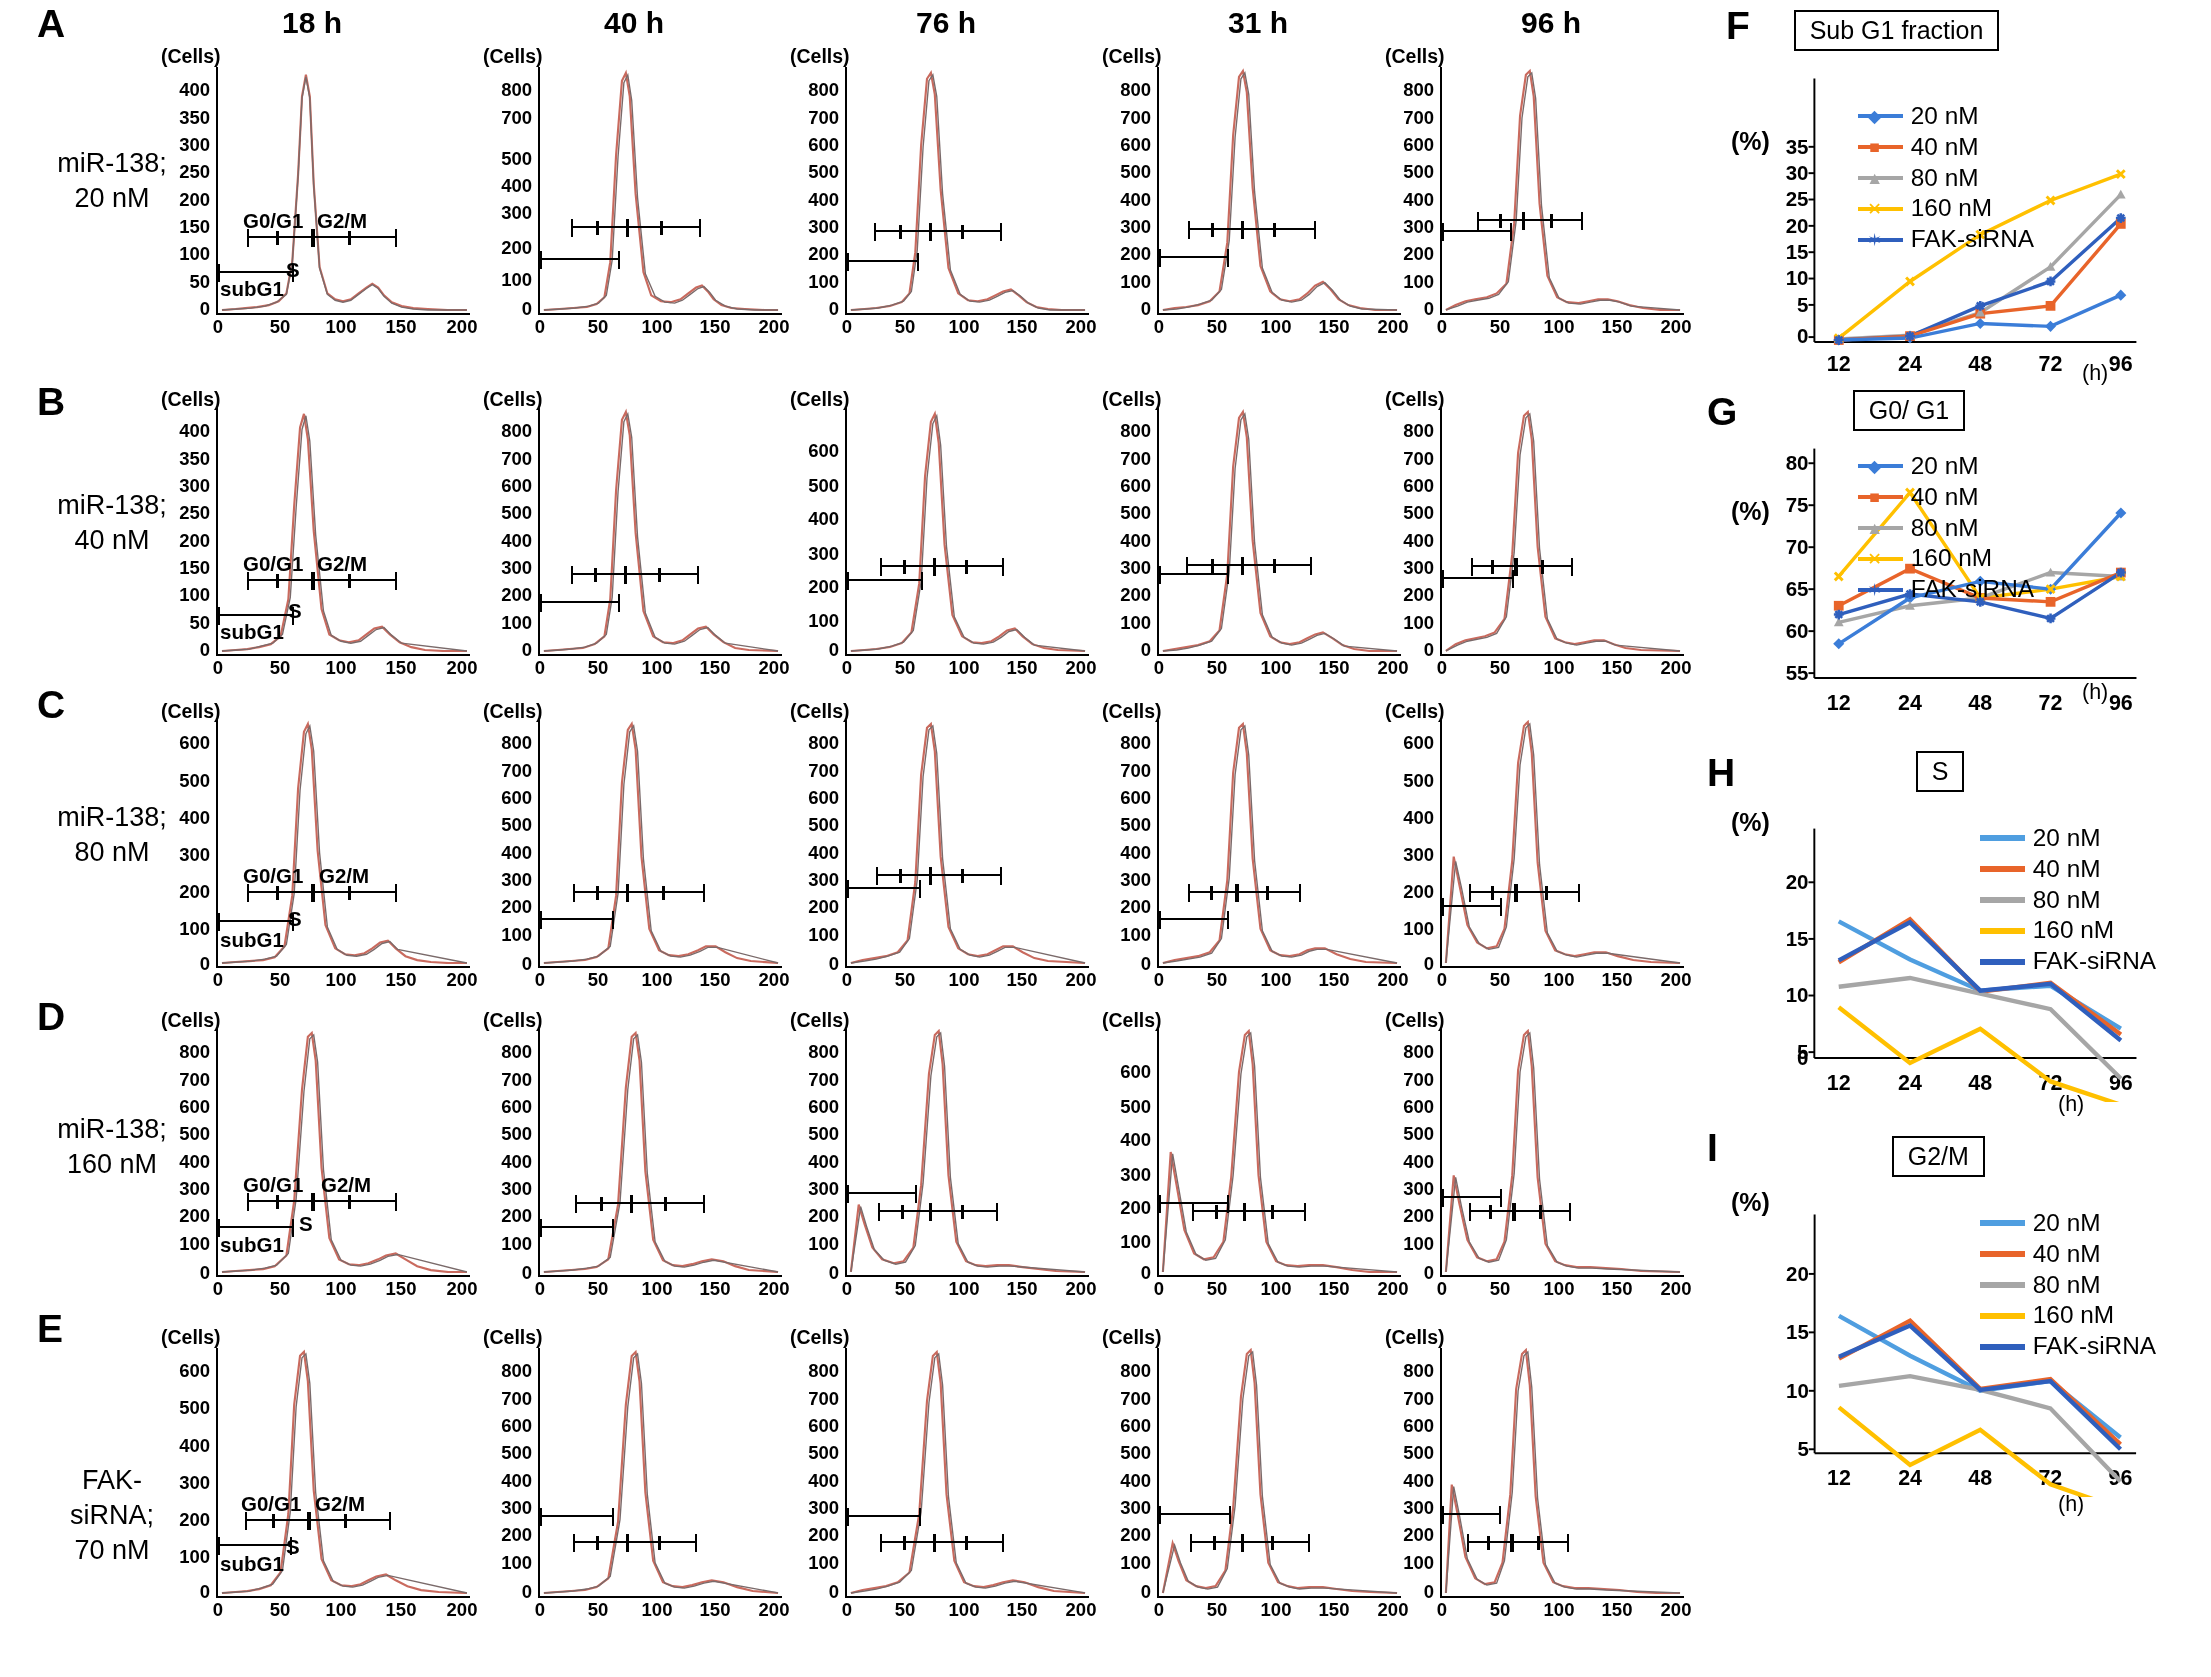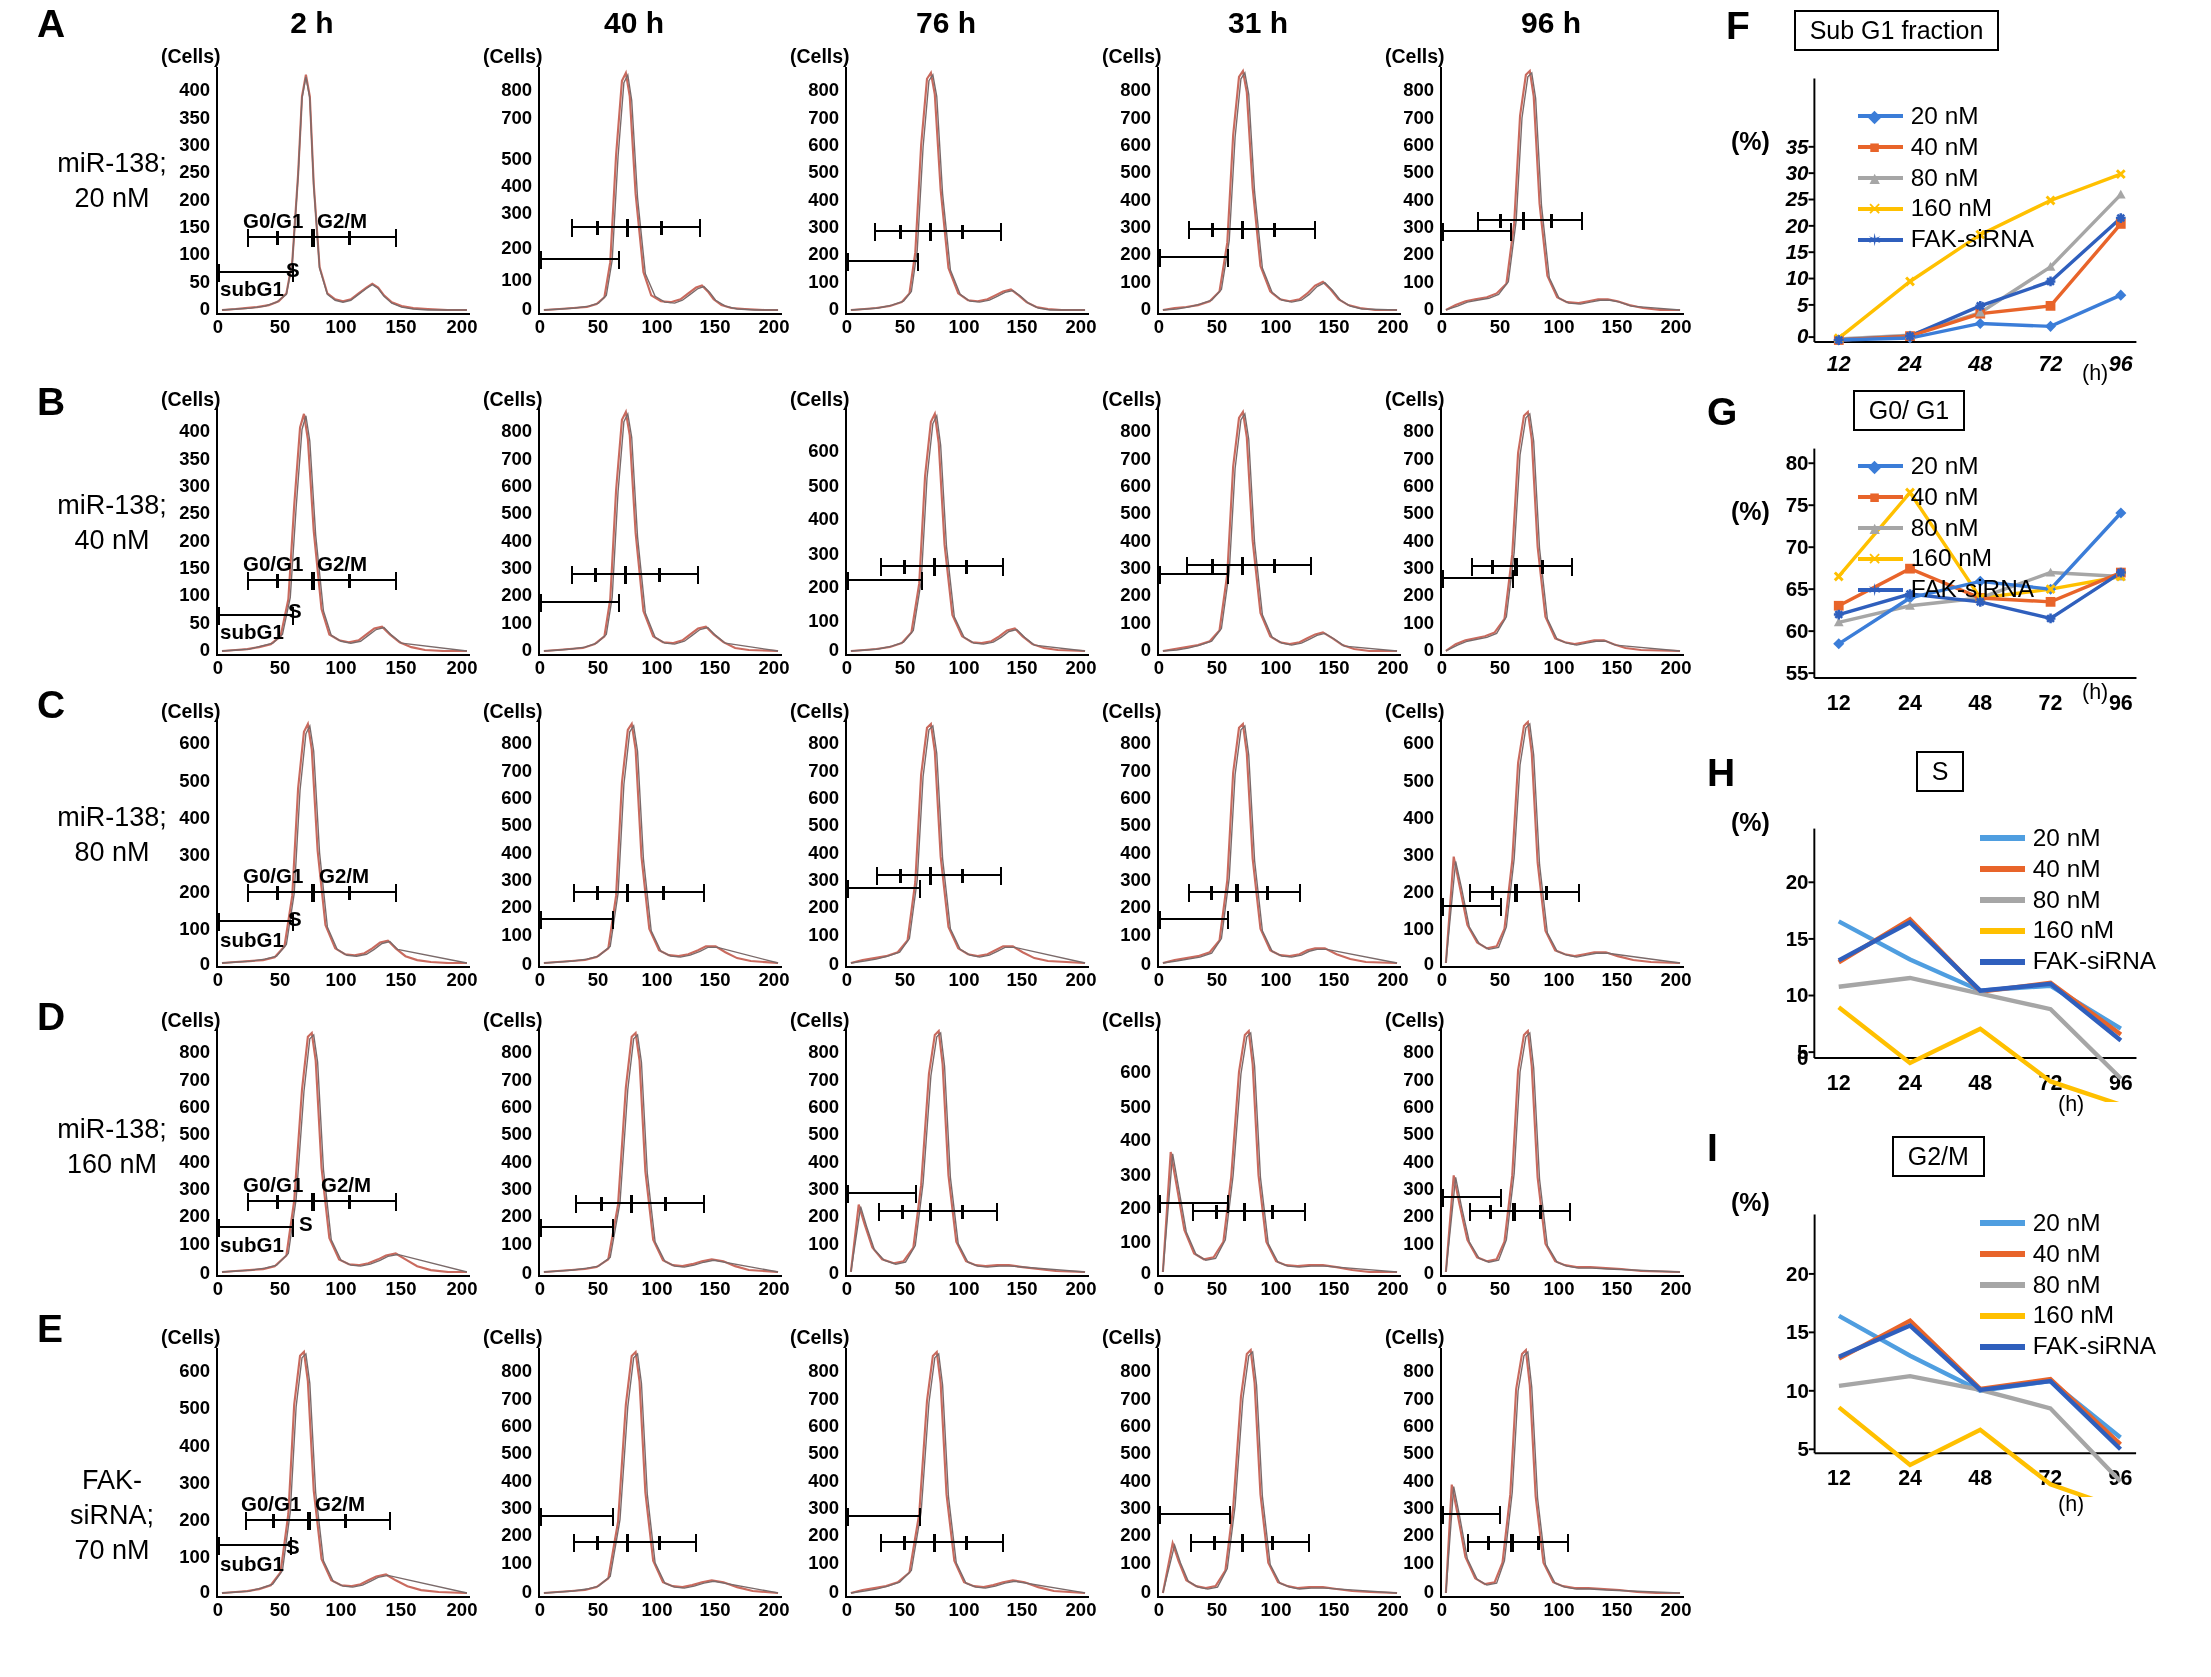--- a/index.html
+++ b/index.html
@@ -27,21 +27,21 @@
   .legend{position:absolute;font-size:23.4px;line-height:1.18;}
   .legend .row{display:flex;align-items:center;margin-bottom:2px;white-space:nowrap;}
   .legend .sw{display:inline-block;width:45px;height:3.9px;margin-right:7.8px;position:relative;}
   .legend .mk{position:absolute;left:16.6px;top:50%;transform:translate(-50%,-50%);font-size:17.6px;}
   .legend .lbl{font-size:24.4px;}
   svg{display:block;}
 </style>
 </head>
 <body>
 
-<div class="col-header" style="left:224px;top:5.9px;width:176px;">2 h</div>
+<div class="col-header" style="left:224px;top:5.9px;width:176px;">18 h</div>
 <div class="col-header" style="left:546px;top:5.9px;width:176px;">40 h</div>
 <div class="col-header" style="left:858px;top:5.9px;width:176px;">76 h</div>
 <div class="col-header" style="left:1170px;top:5.9px;width:176px;">31 h</div>
 <div class="col-header" style="left:1463px;top:5.9px;width:176px;">96 h</div>
 
 <div class="panel-letter" style="left:37px;top:2px;">A</div>
 <div class="panel-letter" style="left:37px;top:380px;">B</div>
 <div class="panel-letter" style="left:37px;top:683px;">C</div>
 <div class="panel-letter" style="left:37px;top:995px;">D</div>
 <div class="panel-letter" style="left:37px;top:1307px;">E</div>
@@ -943,21 +943,21 @@
       <div style="left:60px">50</div>
       <div style="left:119px">100</div>
       <div style="left:177px">150</div>
       <div style="left:236px">200</div>
   </div>
 </div>
 
 <div class="lbox" style="left:1794px;top:9.8px;">Sub G1 fraction</div>
 <div class="lc-ylab" style="left:1731px;top:127px;">(%)</div>
 <div class="lc-hlab" style="left:2082px;top:361px;">(h)</div>
-<div class="line-chart" style="left:1746px;top:59px;font-style:italic;">
+<div class="line-chart" style="left:1746px;top:59px;">
   <svg width="410" height="322" viewBox="0 0 420 330">
 
     <line x1="70" y1="20" x2="70" y2="290" stroke="#000" stroke-width="2"></line>
     <line x1="70" y1="290" x2="400" y2="290" stroke="#000" stroke-width="2"></line>
 
     <g font-size="21" font-weight="bold" font-family="Liberation Sans, sans-serif" text-anchor="end">
       <text x="64" y="97">35</text>
         <text x="64" y="124">30</text>
         <text x="64" y="151">25</text>
       <text x="64" y="178">20</text>

